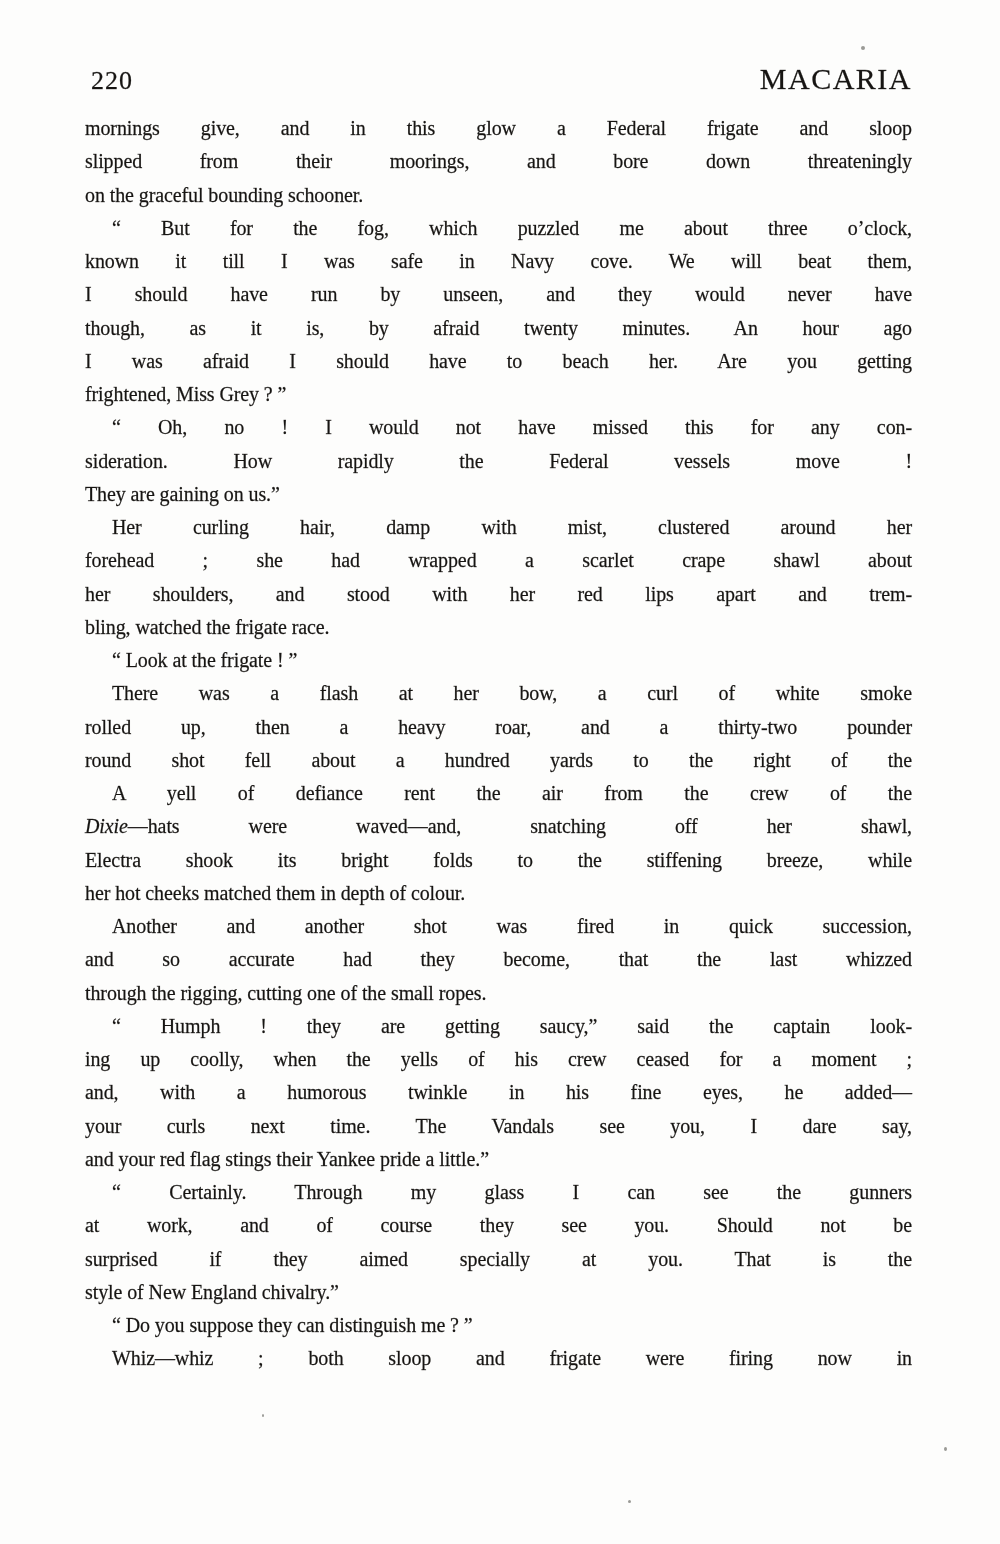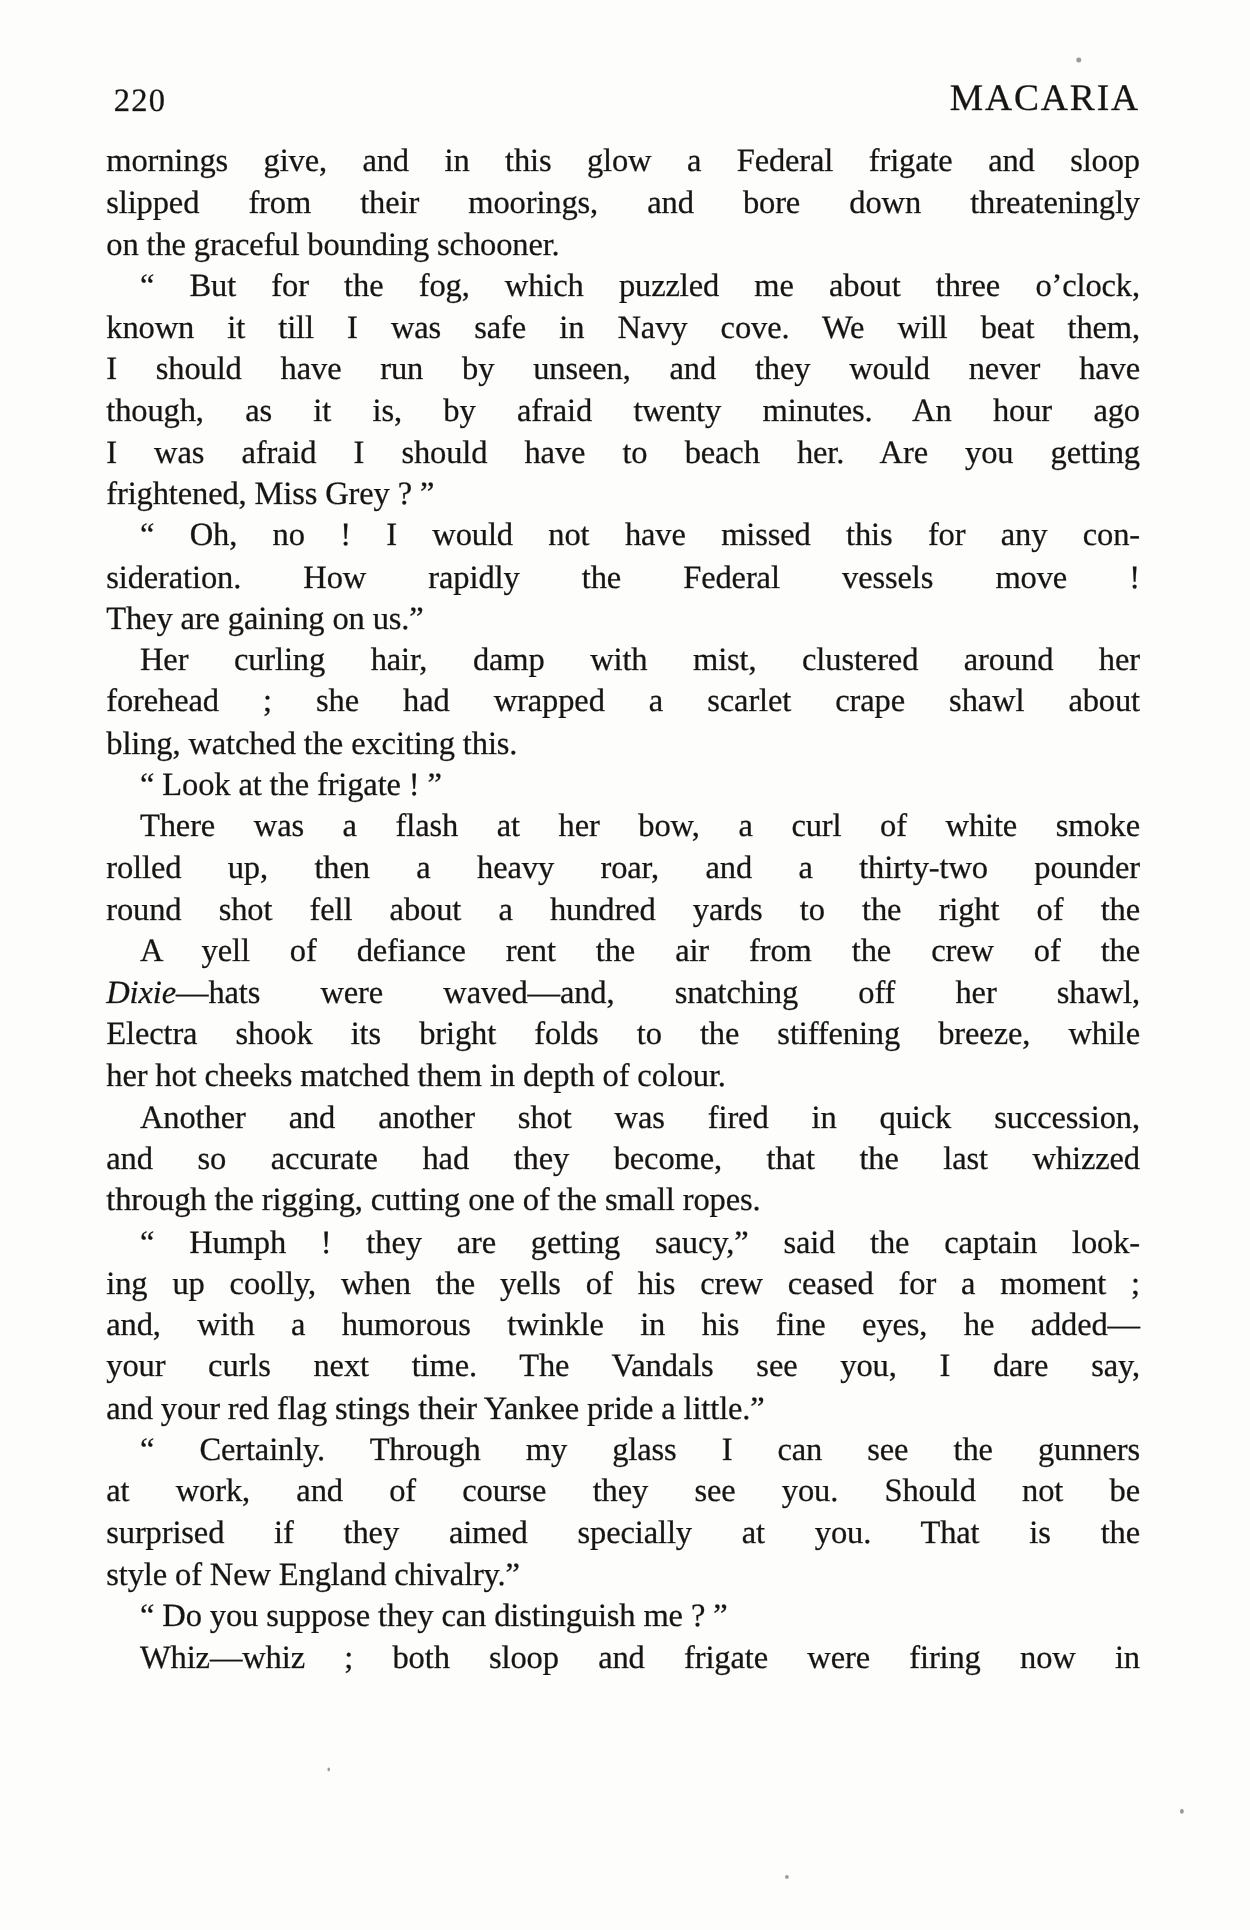--- a/index.html
+++ b/index.html
@@ -33,21 +33,21 @@
     font-size: 30px;
     letter-spacing: 1.5px;
   }
   .body-text {
     position: absolute;
     left: 85px;
     top: 112px;
     width: 827px;
   }
   .ln {
-    font-size: 26px;
+    font-size: 20px;
     line-height: 33.25px;
     letter-spacing: -0.1px;
     text-align: justify;
     text-align-last: justify;
     text-justify: inter-word;
   }
   .ln.last { text-align-last: left; }
   .ln.ind  { text-indent: 27px; }
   .ln em   { font-style: italic; }
   .speck {
@@ -83,21 +83,22 @@
 
   <div class="para">
     <div class="ln ind">“ Oh, no ! I would not have missed this for any con-</div>
     <div class="ln">sideration. How rapidly the Federal vessels move !</div>
     <div class="ln last">They are gaining on us.”</div>
   </div>
 
   <div class="para">
     <div class="ln ind">Her curling hair, damp with mist, clustered around her</div>
     <div class="ln">forehead ; she had wrapped a scarlet crape shawl about</div>
-    <div class="ln last">bling, watched the exciting this.</div>
+    <div class="ln">her shoulders, and stood with her red lips apart and trem-</div>
+    <div class="ln last">bling, watched the frigate race.</div>
   </div>
 
   <div class="para">
     <div class="ln ind last">“ Look at the frigate ! ”</div>
   </div>
 
   <div class="para">
     <div class="ln ind">There was a flash at her bow, a curl of white smoke</div>
     <div class="ln">rolled up, then a heavy roar, and a thirty-two pounder</div>
     <div class="ln">round shot fell about a hundred yards to the right of the</div>

